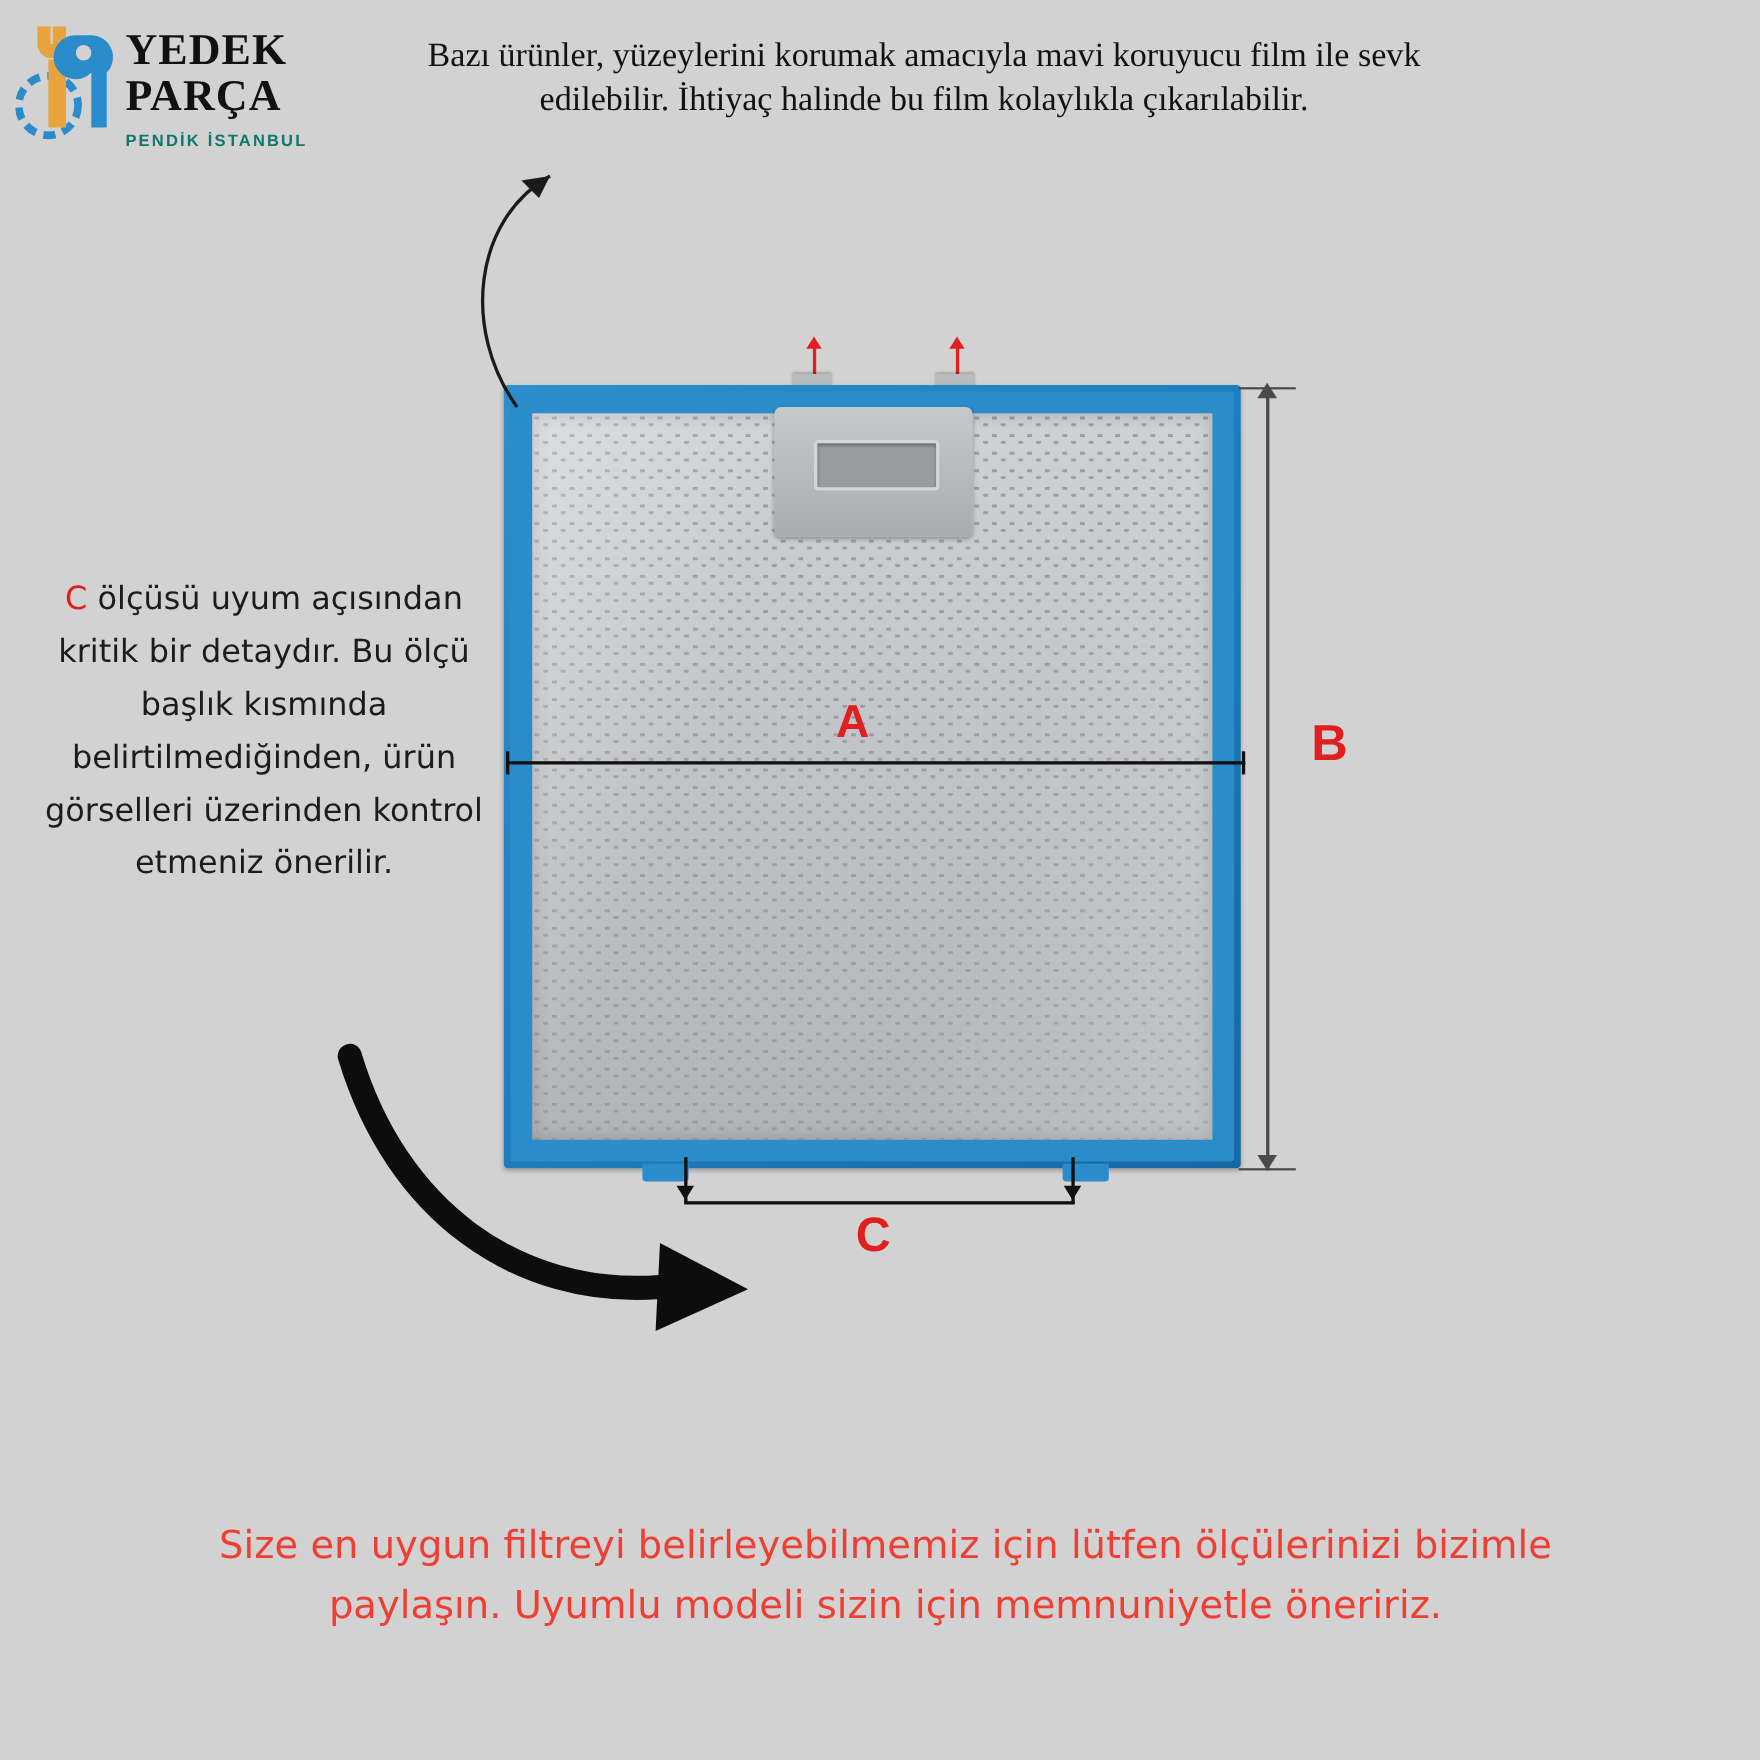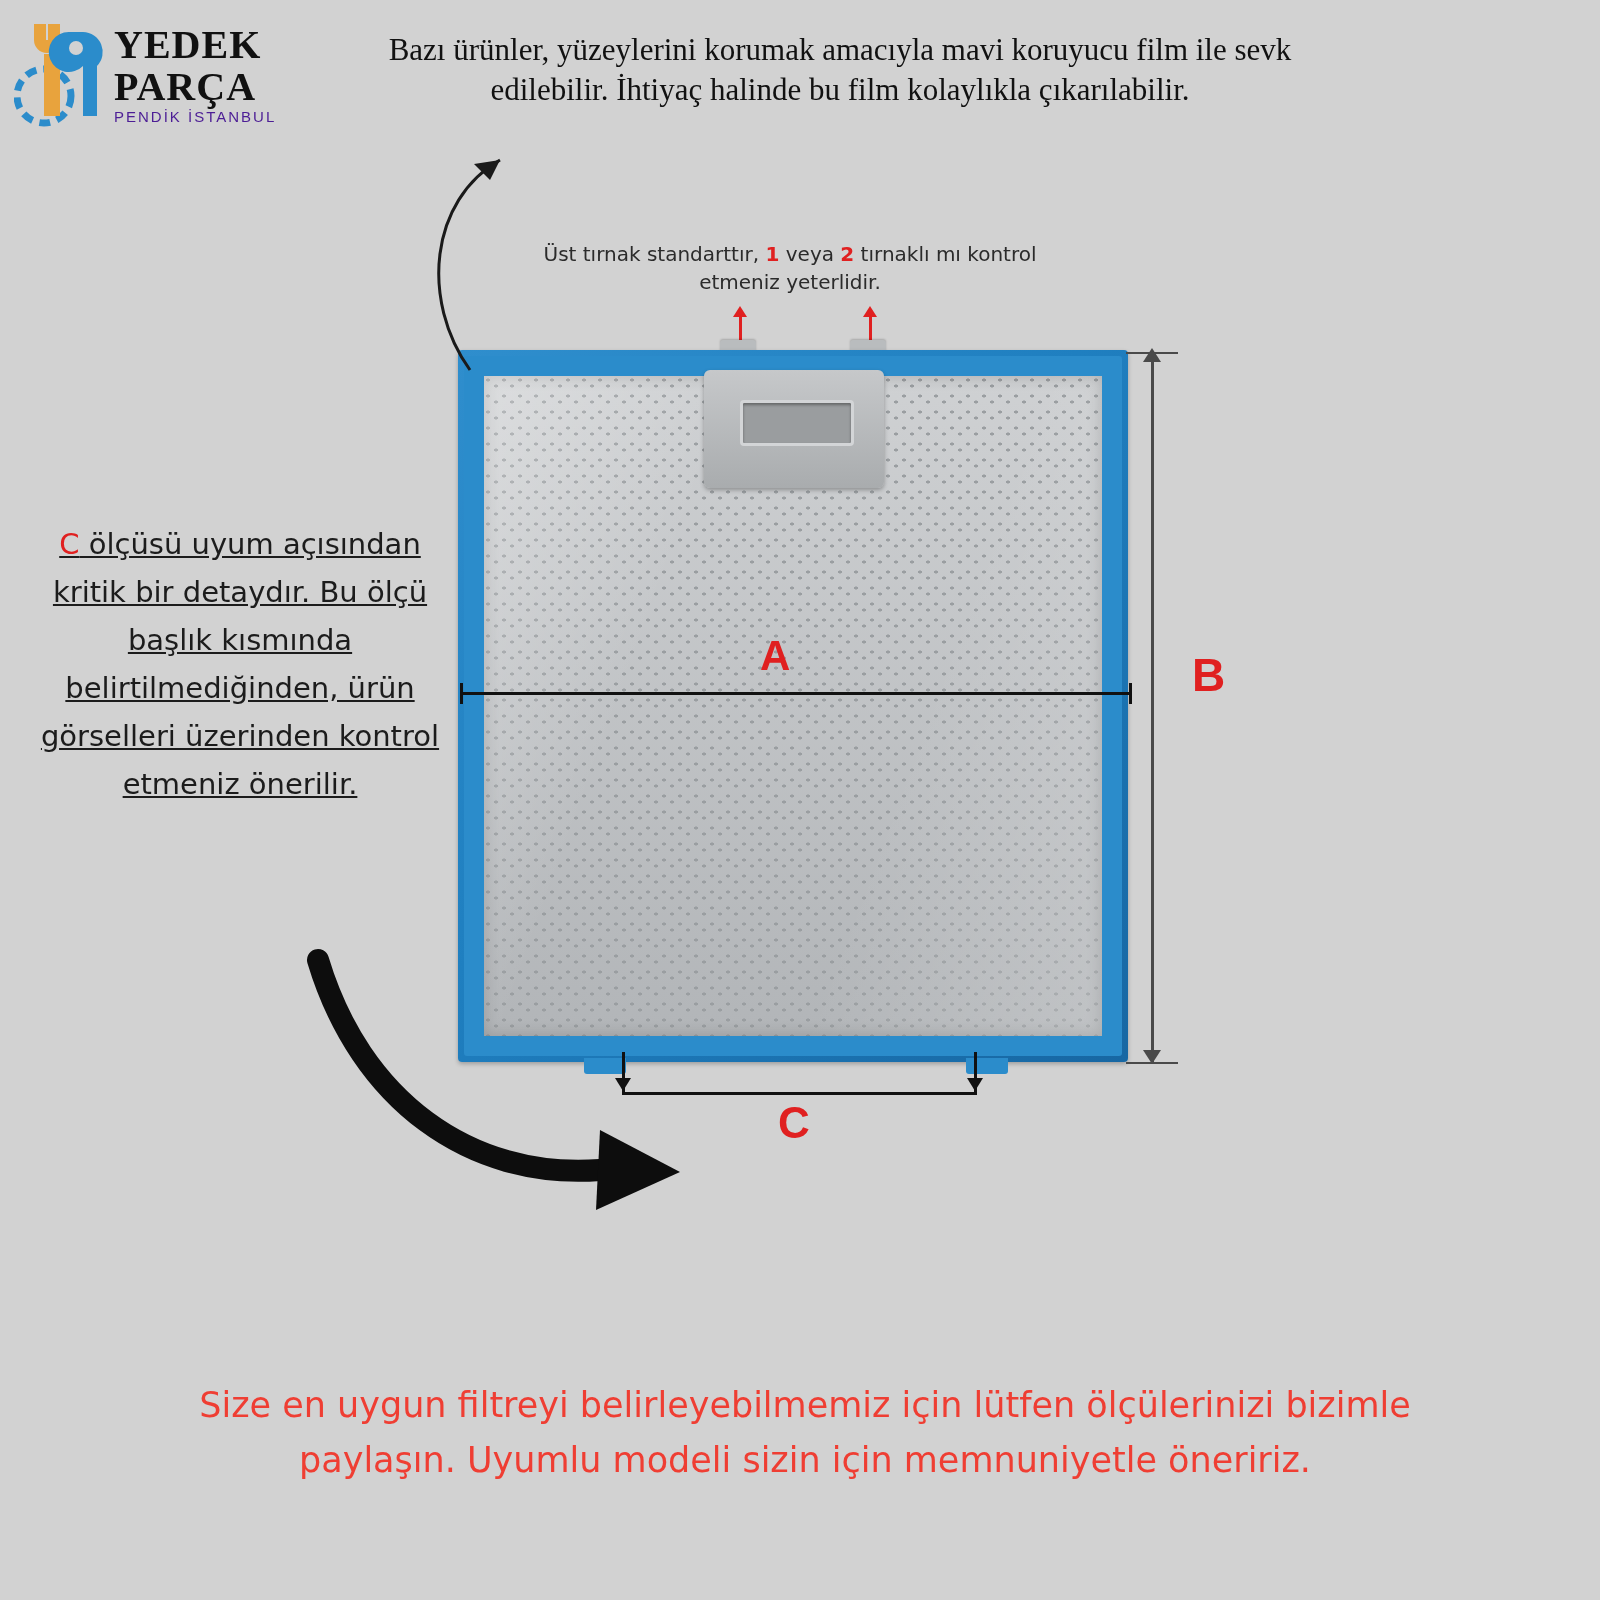--- a/index.html
+++ b/index.html
@@ -43,25 +43,25 @@
   .logo-line1, .logo-line2 {
     font-family: "Liberation Serif", serif;
     font-weight: bold;
     font-size: 40px;
     color: #111;
     letter-spacing: 1px;
     line-height: 42px;
   }
   .logo-sub {
     font-family: "Liberation Sans", sans-serif;
-    font-weight: normal;
+    font-weight: bold;
     font-size: 15px;
-    color: #4c1d95;
+    color: #0f766e;
     letter-spacing: 2px;
-    margin-top: 0;
+    margin-top: 12px;
   }
 
   
   .headline {
     position: absolute;
     left: 380px;
     top: 30px;
     width: 920px;
     text-align: center;
     font-family: "Liberation Serif", serif;
@@ -92,21 +92,20 @@
   .left-note {
     position: absolute;
     left: 40px;
     top: 520px;
     width: 400px;
     text-align: center;
     font-family: "DejaVu Sans", sans-serif;
     font-size: 29px;
     line-height: 48px;
     color: #1c1c1c;
-    text-decoration: underline;
   }
   .left-note .red {
     color: #e02020;
   }
 
   
   .filter {
     position: absolute;
     left: 458px;
     top: 350px;
@@ -378,23 +377,20 @@
     </div>
     <div class="logo-text">
       <div class="logo-line1">YEDEK</div>
       <div class="logo-line2">PARÇA</div>
       <div class="logo-sub">PENDİK İSTANBUL</div>
     </div>
   </div>
 
   <div class="headline">Bazı ürünler, yüzeylerini korumak amacıyla mavi koruyucu film ile sevk edilebilir. İhtiyaç halinde bu film kolaylıkla çıkarılabilir.</div>
 
-  <div class="tab-note">
-    <span>Üst tırnak standarttır, </span><span class="num">1</span><span> veya </span><span class="num">2</span><span> tırnaklı mı kontrol etmeniz yeterlidir.</span>
-  </div>
 
   <div class="red-arrow" style="left:730px; top:306px;">
     <div class="head"></div>
       <div class="shaft"></div>
   </div>
   <div class="red-arrow" style="left:860px; top:306px;">
     <div class="head"></div>
       <div class="shaft"></div>
   </div>
 

